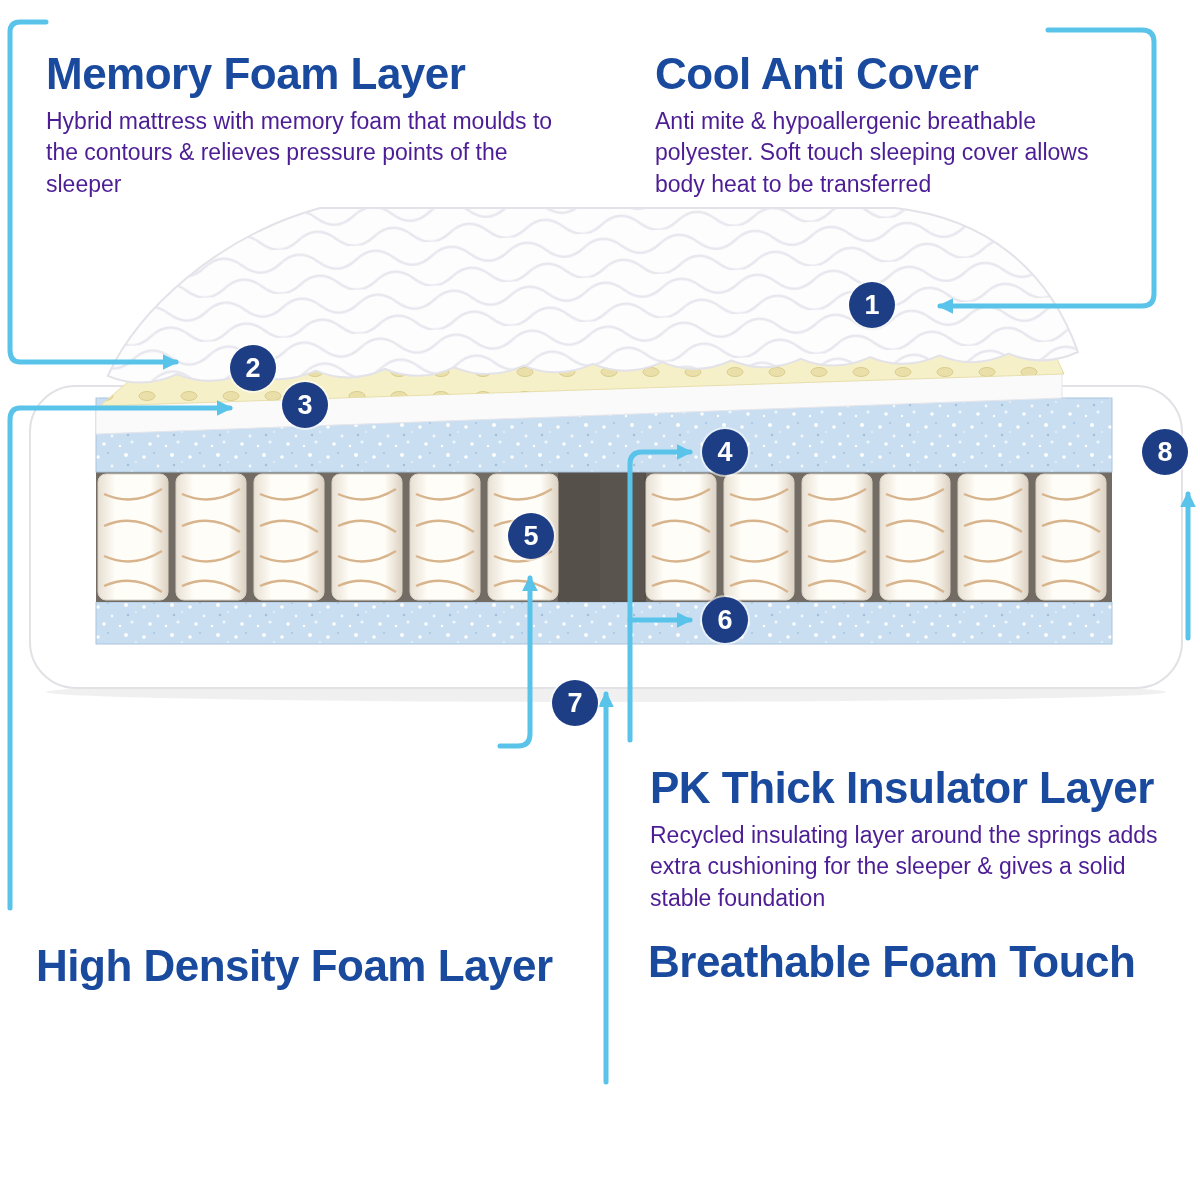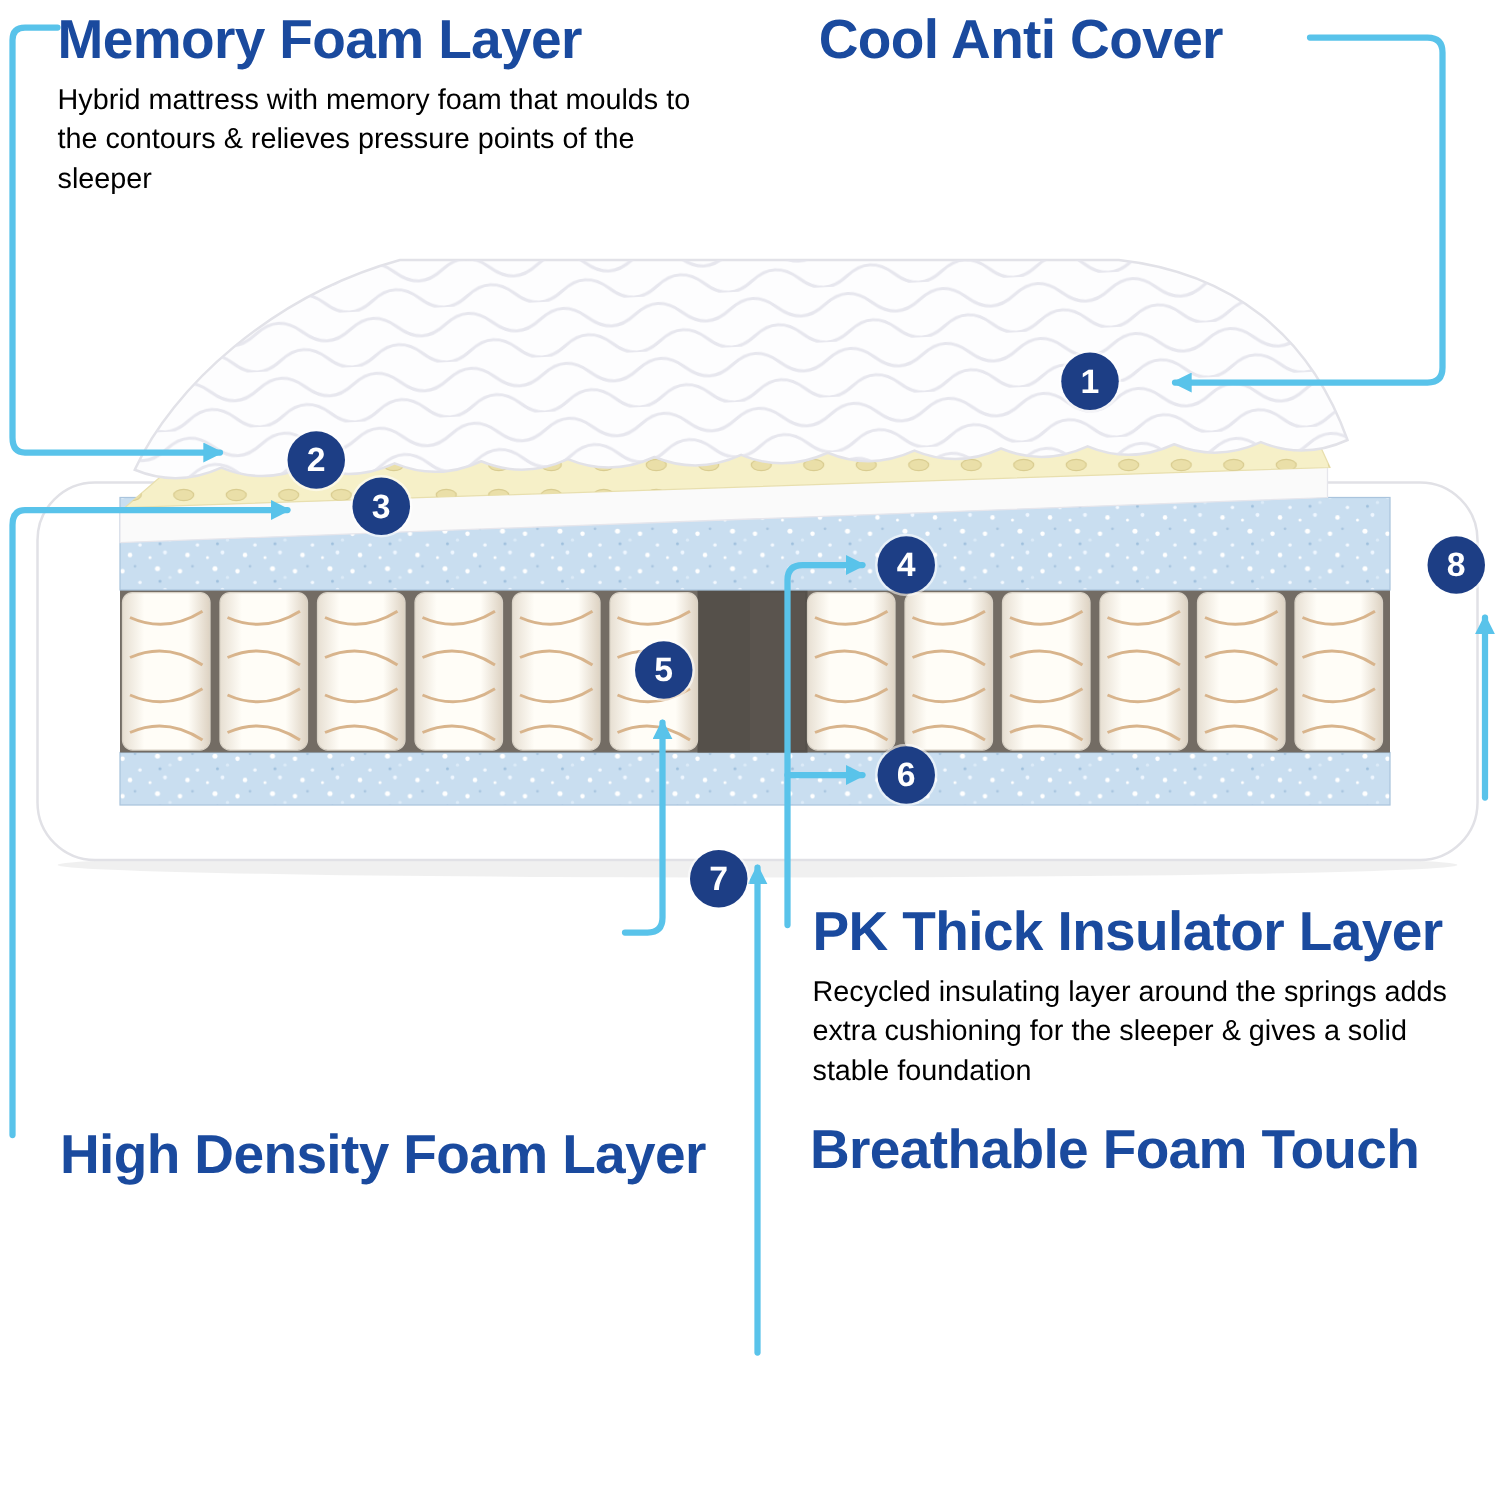--- a/index.html
+++ b/index.html
@@ -1,23 +1,23 @@
 <!DOCTYPE html>
 <html><head>
 <meta charset="utf-8">
 <style>
   html,body{margin:0;padding:0;background:#ffffff;}
   .stage{position:relative;width:1200px;height:1200px;background:#ffffff;overflow:hidden;
          font-family:"Liberation Sans",sans-serif;}
   .stage svg.art{position:absolute;left:0;top:0;}
-  .callout{position:absolute;}
+  .callout{position:absolute;margin-top:42px;}
   .callout h2{margin:0 0 8px 0;font-family:"Liberation Sans",sans-serif;
               font-size:44px;font-weight:700;line-height:1.08;color:#1a4a9e;letter-spacing:-0.5px;}
   .callout p{margin:0;font-family:"Liberation Sans",sans-serif;
-             font-size:23px;font-weight:400;line-height:1.38;color:#000000;}
+             font-size:23px;font-weight:400;line-height:1.38;color:#4c1d95;}
   .callout.center{text-align:center;}
   .badge{position:absolute;width:46px;height:46px;border-radius:50%;background:#1d3e85;
          color:#ffffff;font:700 27px/46px "Liberation Sans",sans-serif;text-align:center;
          box-shadow:0 0 0 2px rgba(255,255,255,.55);}
 </style>
 </head>
 <body>
 
 <div class="stage">
 
@@ -120,29 +120,30 @@
     </g>
   </svg>
 
   <section class="callout" style="left:46px;top:8px;width:520px">
     <h2>Memory Foam Layer</h2>
     <p>Hybrid mattress with memory foam that moulds to the contours &amp; relieves pressure points of the sleeper</p>
   </section>
 
   <section class="callout" style="left:655px;top:8px;width:440px">
     <h2>Cool Anti Cover</h2>
+    <p>Anti mite &amp; hypoallergenic breathable polyester. Soft touch sleeping cover allows body heat to be transferred</p>
   </section>
 
 
   <section class="callout" style="left:650px;top:722px;width:510px">
     <h2>PK Thick Insulator Layer</h2>
     <p>Recycled insulating layer around the springs adds extra cushioning for the sleeper &amp; gives a solid stable foundation</p>
   </section>
 
-  <section class="callout" style="left:48px;top:900px;width:565px">
+  <section class="callout" style="left:36px;top:900px;width:565px">
     <h2>High Density Foam Layer</h2>
   </section>
 
   <section class="callout" style="left:648px;top:896px;width:540px">
     <h2>Breathable Foam Touch</h2>
   </section>
 
 
   <div class="badge" style="left:849px;top:282px">1</div>
   <div class="badge" style="left:230px;top:345px">2</div>

